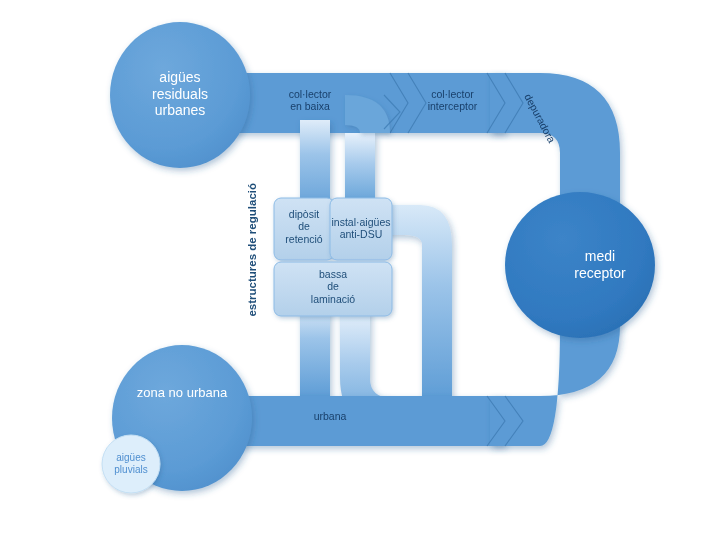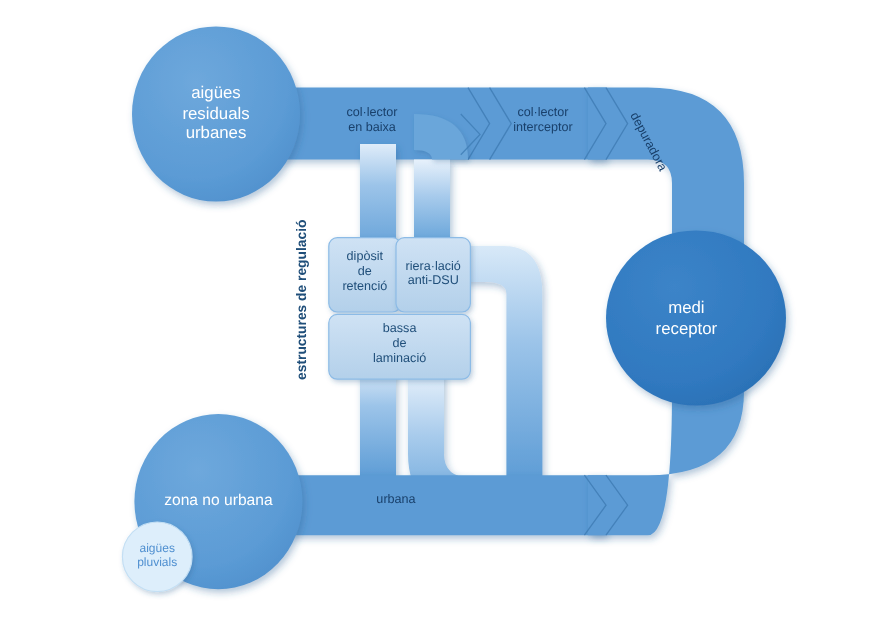--- a/index.html
+++ b/index.html
@@ -156,43 +156,43 @@
       <ellipse cx="182" cy="418" rx="70" ry="73" fill="url(#circGrad)" filter="url(#softShadow)"></ellipse>
       <ellipse cx="580" cy="265" rx="75" ry="73" fill="url(#circGradDark)" filter="url(#softShadow)"></ellipse>
       <circle cx="131" cy="464" r="29" fill="#ddeefb" stroke="#c3dff4" stroke-width="1" filter="url(#tinyShadow)"></circle>
     </g>
   </svg>
 
   <div class="lbl node-label" style="left:110px; top:69px; width:140px;">aigües
 residuals
 urbanes</div>
 
-  <div class="lbl node-label small" style="left:107px; top:409px; width:150px;">zona no urbana</div>
+  <div class="lbl node-label small" style="left:107px; top:385px; width:150px;">zona no urbana</div>
 
   <div class="lbl mini-label" style="left:101px; top:452px; width:60px;">aigües
 pluvials</div>
 
-  <div class="lbl node-label" style="left:512px; top:248px; width:120px;">medi
+  <div class="lbl node-label" style="left:540px; top:248px; width:120px;">medi
 receptor</div>
 
   <div class="lbl pipe-label" style="left:265px; top:88px; width:90px;">col·lector
 en baixa</div>
 
   <div class="lbl pipe-label" style="left:405px; top:88px; width:95px;">col·lector
 interceptor</div>
 
   <div class="lbl pipe-label rot" style="left:495px; top:112px; width:90px; transform:rotate(62deg);">depuradora</div>
 
   <div class="lbl pipe-label" style="left:300px; top:410px; width:60px;">urbana</div>
 
   <div class="lbl box-label" style="left:274px; top:208px; width:60px;text-align:center;">dipòsit
 de
 retenció</div>
 
-  <div class="lbl box-label" style="left:330px; top:216px; width:62px;">riera·lació
+  <div class="lbl box-label" style="left:330px; top:216px; width:62px;">instal·aigües
 anti-DSU</div>
 
   <div class="lbl box-label" style="left:274px; top:268px; width:118px;">bassa
 de
 laminació</div>
 
   <div class="lbl group-label" style="left:183px; top:243px; width:140px;">estructures de regulació</div>
 
 </div>
 

